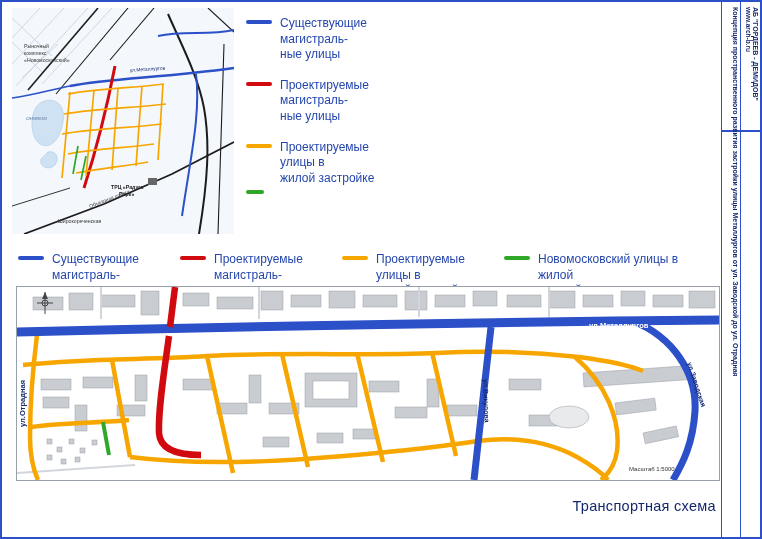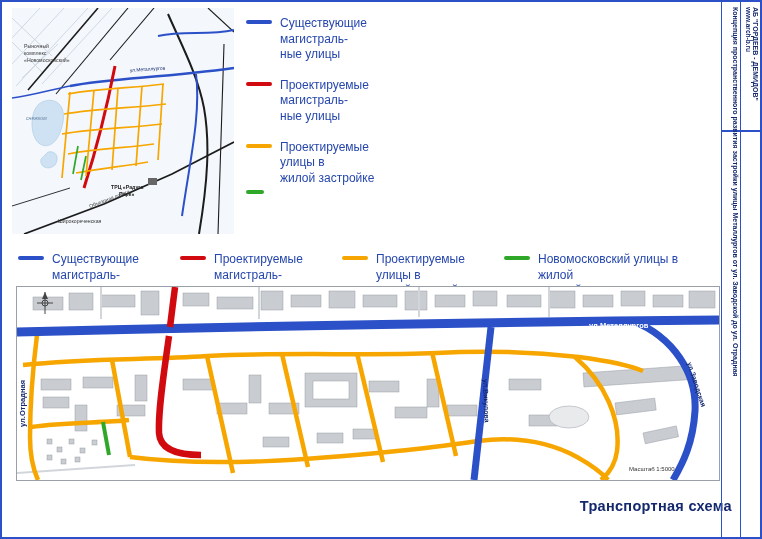--- a/index.html
+++ b/index.html
@@ -19,21 +19,21 @@
   .sw-ped{background:#2fa829;}
   .l-label{font-size:12px;line-height:1.3;color:#2547ad;white-space:pre-line;}
   .legend-main{position:absolute;left:16px;top:250px;display:flex;}
   .lm-item{display:flex;align-items:flex-start;margin-right:22px;}
   .lm-item .l-label{max-width:106px;}
   .lm-item.wide .l-label{max-width:170px;}
   
   .detail-map{position:absolute;left:14px;top:284px;width:702px;height:193px;border:1px solid #9aa0a8;background:#fff;box-sizing:content-box;}
   .detail-map svg{display:block;}
   
-  .sheet-title{position:absolute;right:28px;top:496px;font-size:14.5px;font-weight:bold;color:#14286e;letter-spacing:0.3px;}
+  .sheet-title{position:absolute;right:44px;top:496px;font-size:14.5px;font-weight:normal;color:#14286e;letter-spacing:0.3px;}
   
   .sb-line{position:absolute;top:0;bottom:0;width:1.5px;background:#2b50c8;}
   .sb-line-inner{right:38px;}
   .sb-line-outer{right:19px;}
   .sb-hdiv{position:absolute;right:0;width:38px;top:128px;height:1.5px;background:#2b50c8;}
   .sb-firm{position:absolute;right:1px;top:5px;height:120px;width:17px;writing-mode:vertical-rl;color:#14286e;font-weight:bold;}
   .sb-firm-name{font-size:7px;white-space:nowrap;}
   .sb-firm-site{font-size:6.5px;white-space:nowrap;}
   .sb-project{position:absolute;right:21px;top:5px;height:470px;width:16px;writing-mode:vertical-rl;font-size:7px;font-weight:bold;color:#14286e;}
 </style>

